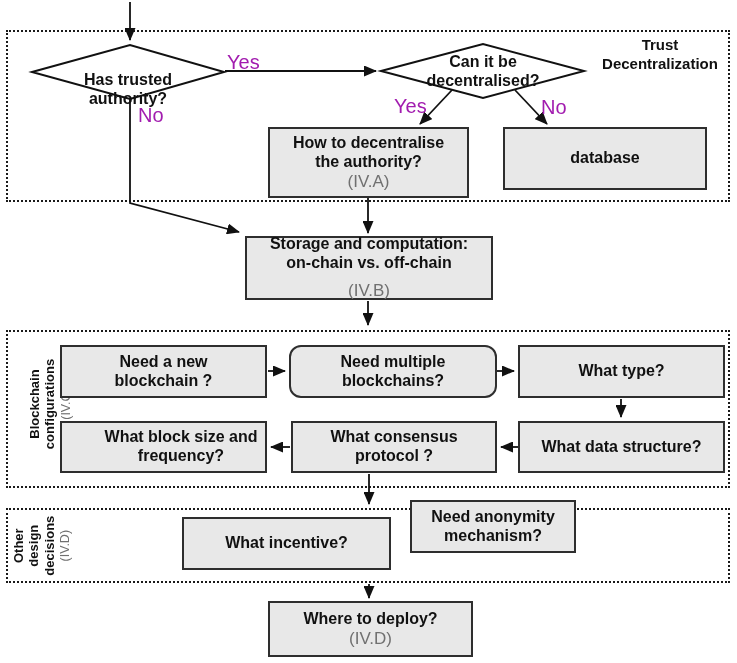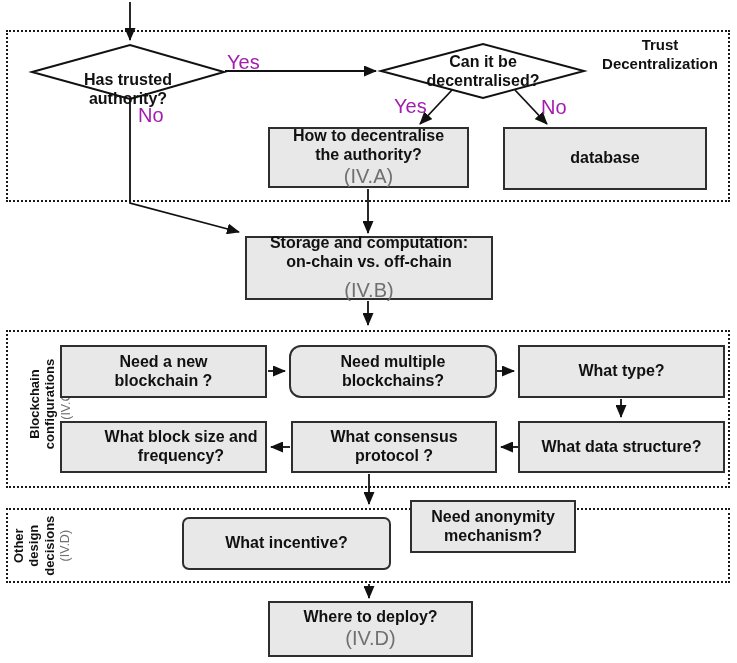--- a/index.html
+++ b/index.html
@@ -13,21 +13,21 @@
   .section { position:absolute; border:2px dotted #1a1a1a; box-sizing:border-box; background:transparent; }
   
   #wires { position:absolute; left:0; top:0; width:737px; height:663px; z-index:2; }
   
   .pbox {
     position:absolute; box-sizing:border-box; z-index:3;
     background:#e8e8e8; border:2px solid #2e2e2e;
     display:flex; flex-direction:column; align-items:center; justify-content:center;
     text-align:center; font-weight:bold; font-size:16px; line-height:1.18;
   }
-  .pbox .sub, .dsub { font-weight:normal; color:#707070; font-size:20px; line-height:1.15; }
+  .pbox .sub, .dsub { font-weight:normal; color:#707070; font-size:17px; line-height:1.15; }
   .ln { display:block; }
   
   .dlabel {
     position:absolute; z-index:3; text-align:center;
     font-weight:bold; font-size:16px; line-height:1.18; width:150px;
   }
   
   .elabel { position:absolute; z-index:3; color:#a21caf; font-size:20px;text-align:right; }
   
   .corner-label {
@@ -101,21 +101,21 @@
   <div class="side-label" style="left:-10px; top:381px; width:120px;">
     <span><span class="ln">Blockchain</span><span class="ln">configurations</span></span>
     <span class="dsub">(IV.C)</span>
   </div>
 
   <div class="side-label" style="left:2px; top:515px; width:80px;">
     <span><span class="ln">Other</span><span class="ln">design</span><span class="ln">decisions</span></span>
     <span class="dsub">(IV.D)</span>
   </div>
 
-  <div class="pbox" style="left:268px; top:127px; width:201px; height:61px;">
+  <div class="pbox" style="left:268px; top:127px; width:201px; height:71px;">
     <span>
         <span class="ln">How to decentralise</span>
         <span class="ln">the authority?</span>
       </span>
     <span class="sub">(IV.A)</span>
   </div>
 
   <div class="pbox" style="left:503px; top:127px; width:204px; height:63px;">
     <span>
         <span class="ln">database</span>
@@ -163,21 +163,21 @@
         <span class="ln">protocol ?</span>
       </span>
   </div>
 
   <div class="pbox" style="left:518px; top:421px; width:207px; height:52px;">
     <span>
         <span class="ln">What data structure?</span>
       </span>
   </div>
 
-  <div class="pbox" style="left:182px; top:517px; width:209px; height:53px;border-radius:7px;">
+  <div class="pbox" style="left:182px; top:517px; width:209px; height:53px;">
     <span>
         <span class="ln">What incentive?</span>
       </span>
   </div>
 
   <div class="pbox" style="left:410px; top:500px; width:166px; height:53px;">
     <span>
         <span class="ln">Need anonymity</span>
         <span class="ln">mechanism?</span>
       </span>

